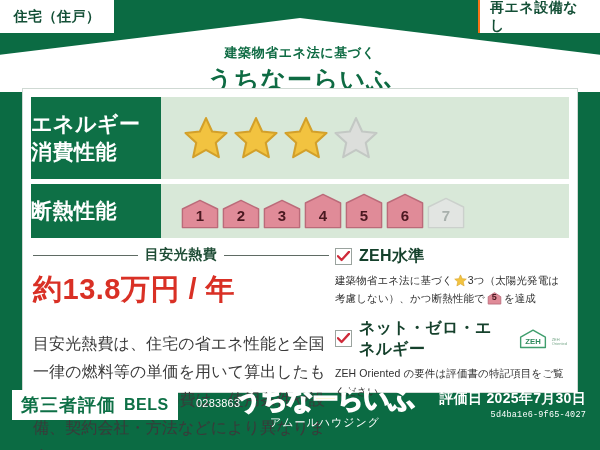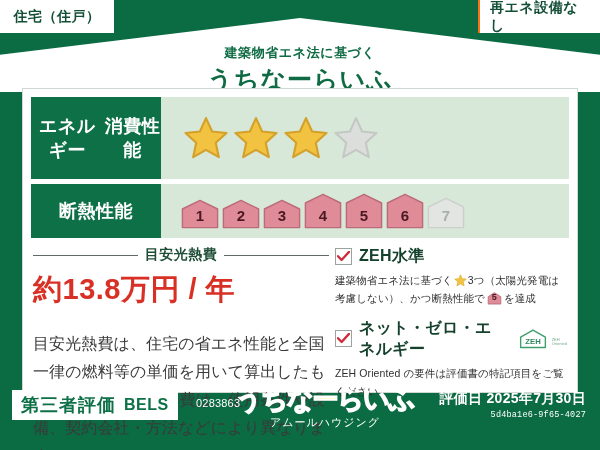--- a/index.html
+++ b/index.html
@@ -41,22 +41,22 @@
   
   .card{
     position:absolute;left:22px;top:88px;width:556px;height:305px;
     background:#ffffff;border:1px solid #cfd9d3;box-sizing:border-box;
   }
 
   
   .perf-row{display:flex;align-items:stretch;}
   .perf-label{
     width:130px;background:#0e7046;color:#ffffff;
-    font-weight:bold;font-size:18px;line-height:1.35;
-    display:flex;align-items:center;justify-content:center;
+    font-weight:bold;font-size:21px;line-height:1.35;
+    display:flex;flex-direction:column;align-items:flex-start;justify-content:center;
     letter-spacing:.5px;text-align:center;flex:0 0 130px;
   }
   .perf-body{
     flex:1;background:#d8e8d8;display:flex;align-items:center;
   }
   .row-energy{height:82px;margin:8px 8px 0 8px;}
   .row-insul{height:54px;margin:5px 8px 0 8px;}
 
   
   .stars{display:flex;align-items:center;gap:4px;padding-left:22px;}

